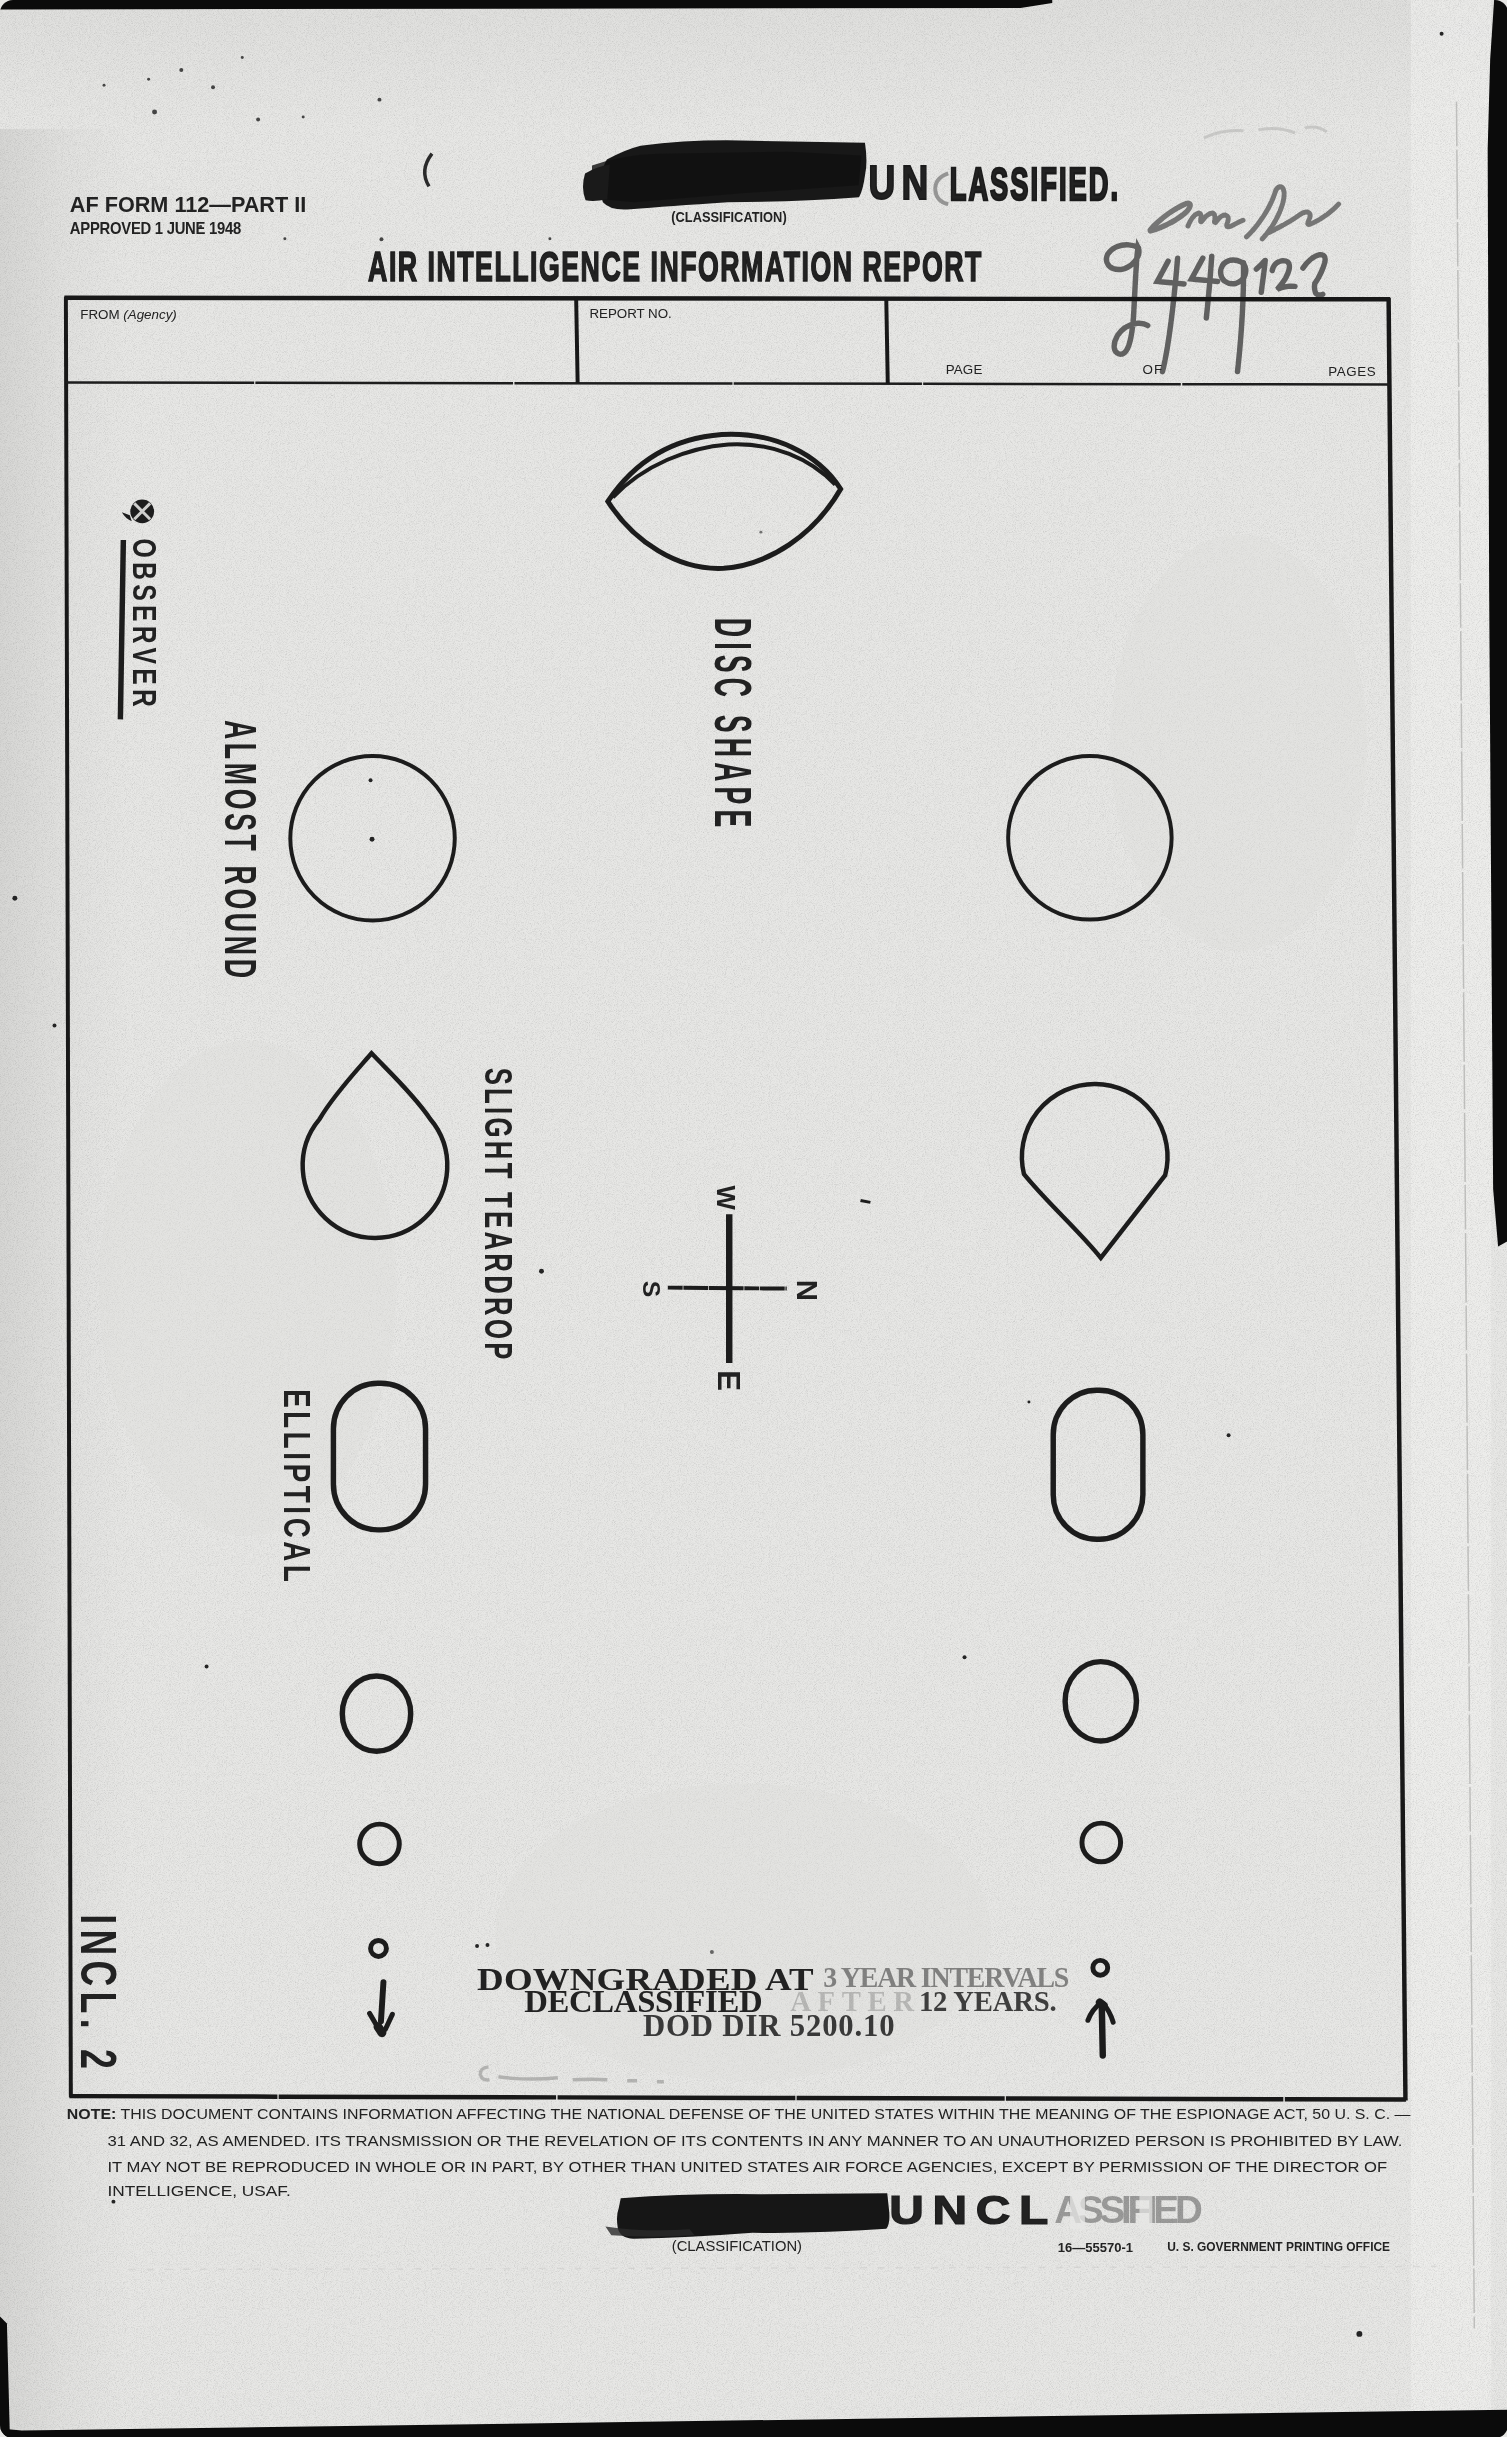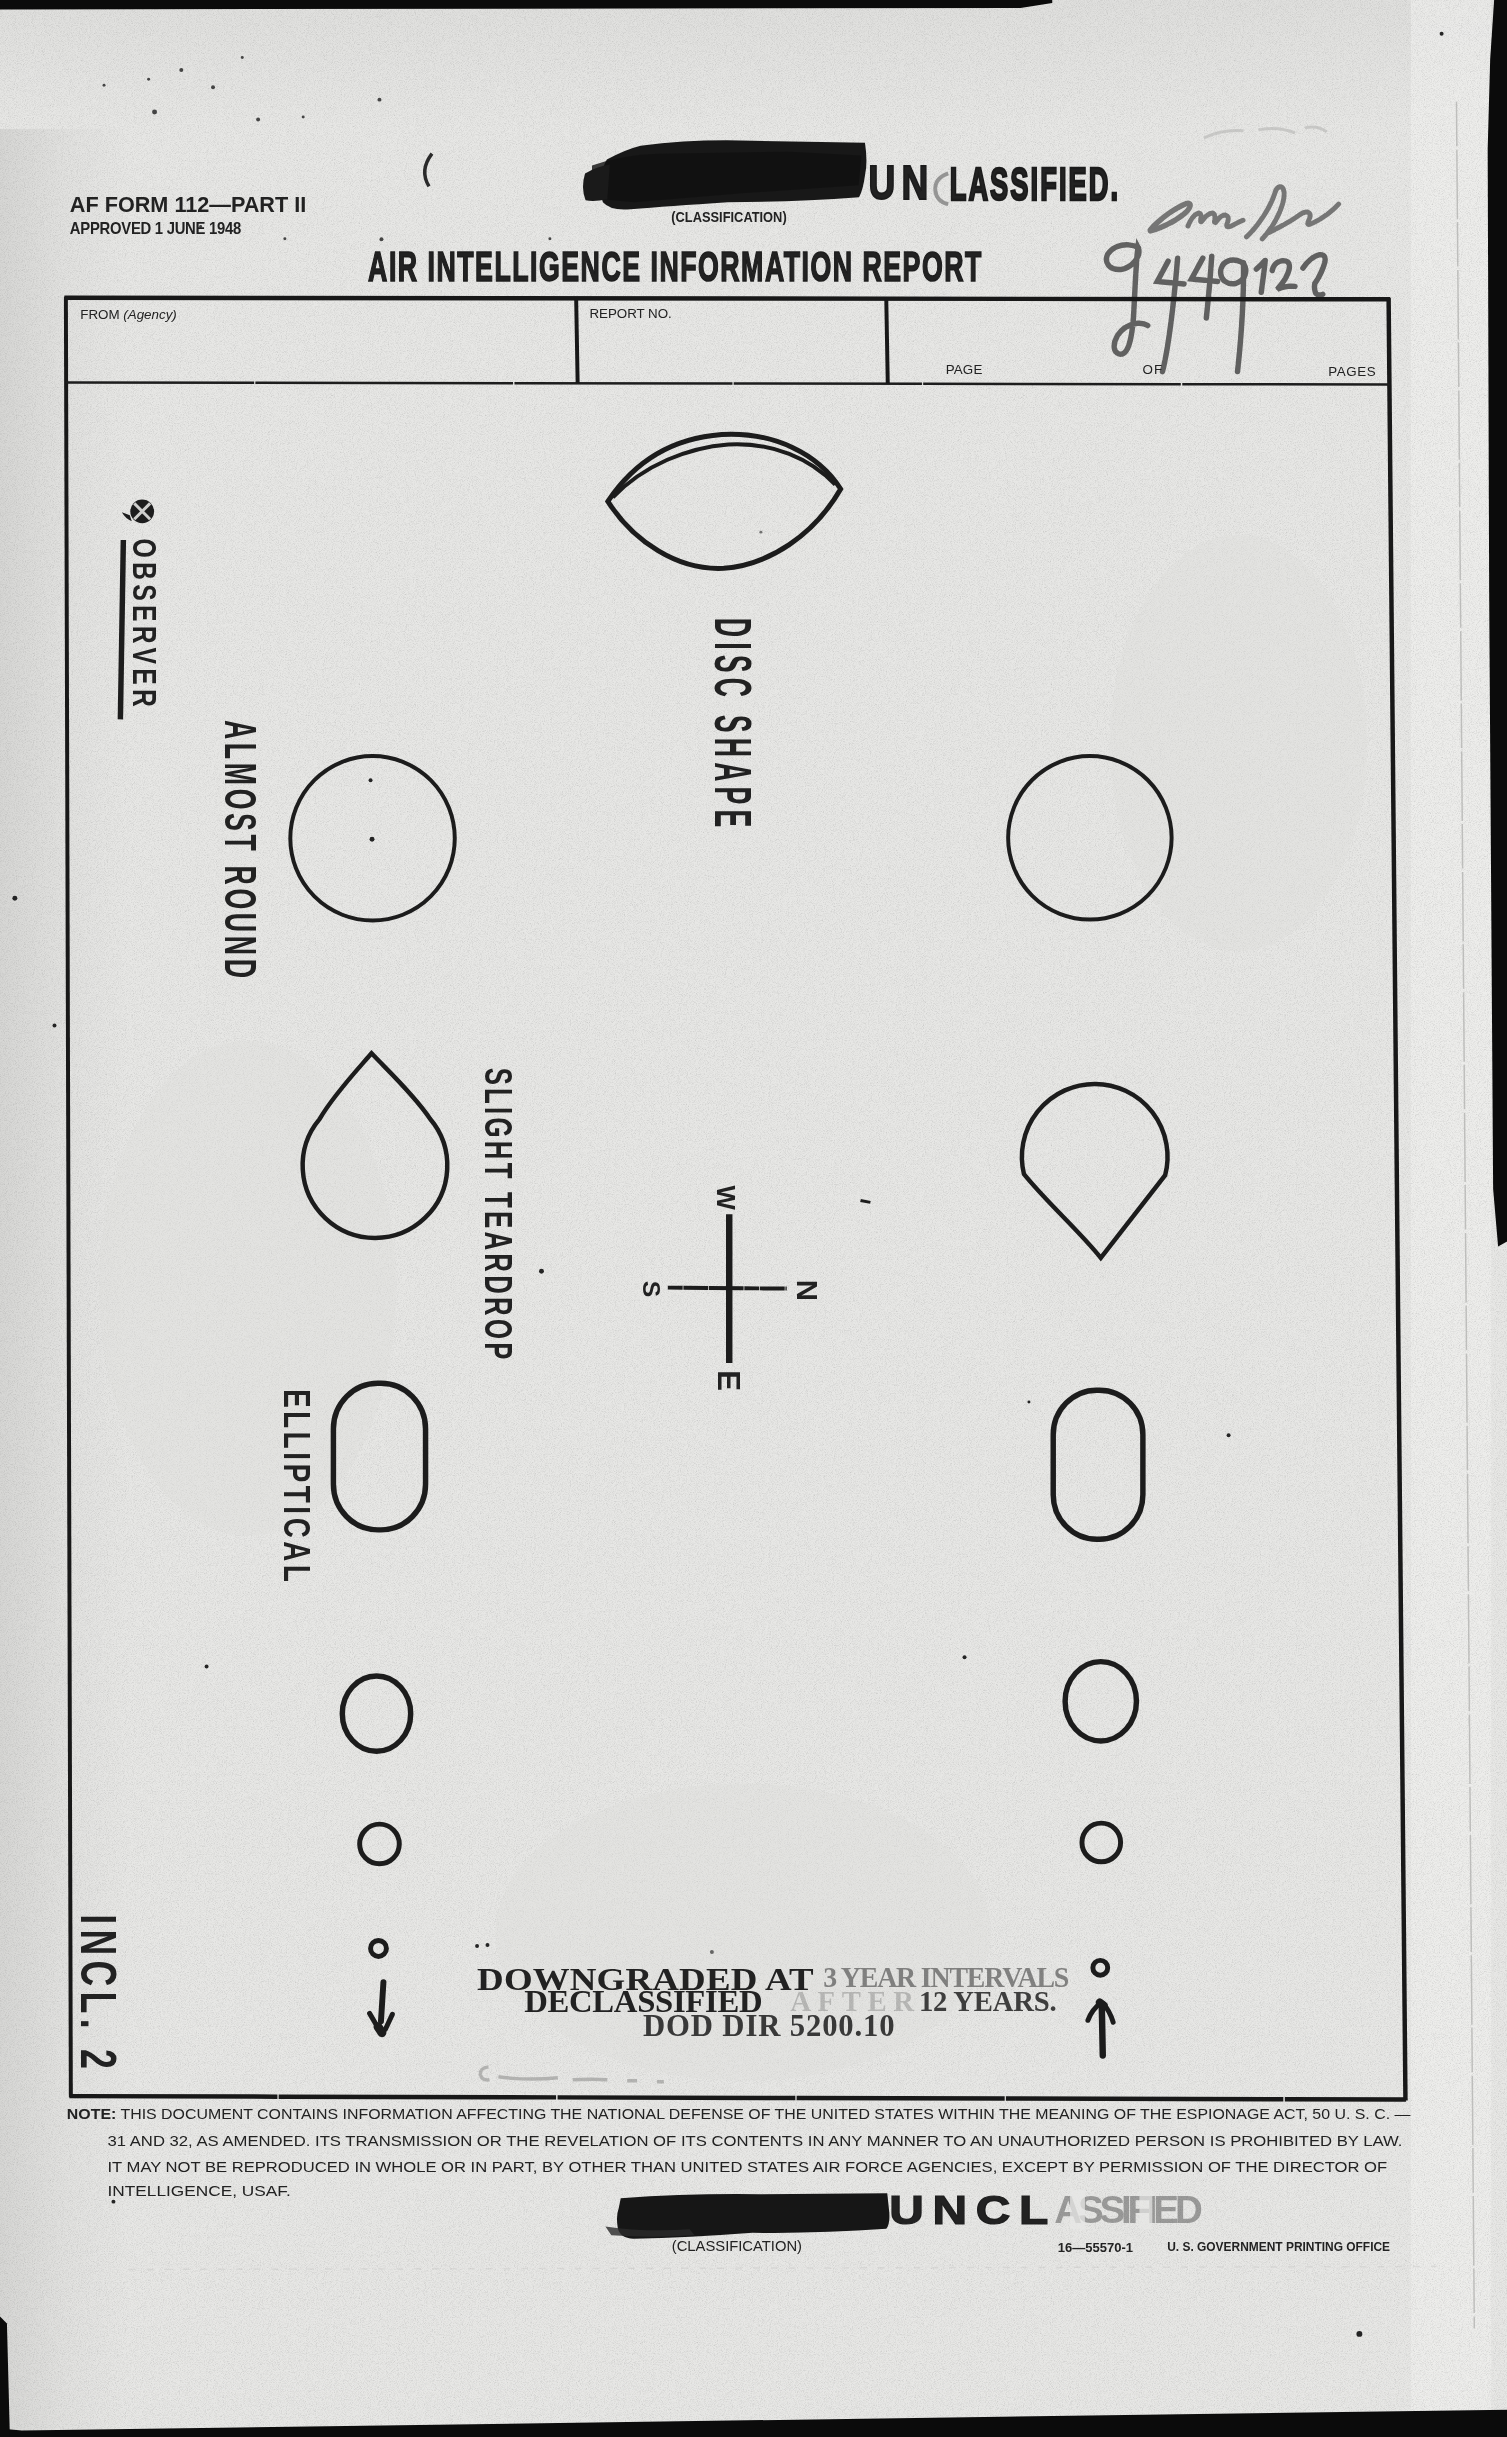--- a/index.html
+++ b/index.html
@@ -1,17 +1,17 @@
 <!DOCTYPE html>
 <html style="font-size:8px"><head>
 <meta charset="utf-8">
 <style>
   html,body{margin:0;padding:0;}
   body{width:1508px;height:2438px;background:#e7e7e5;}
-  .page{position:relative;width:1508px;height:2438px;background:#e7e7e5;font-family:"Liberation Sans",sans-serif;overflow:hidden;}
+  .page{position:relative;width:1508px;height:2438px;background:#e7e7e5;font-family:"Liberation Sans",sans-serif;overflow:hidden;border-radius:13px;}
   svg{position:absolute;left:0;top:0;}
   text{fill:#222;}
 </style>
 </head>
 <body>
 <div class="page">
 <svg width="1508" height="2438" viewBox="0 0 3044 4921">
 <defs>
 <linearGradient id="gl" x1="0" y1="0" x2="1" y2="0">
           <stop offset="0" stop-color="#d6d6d4"></stop>

